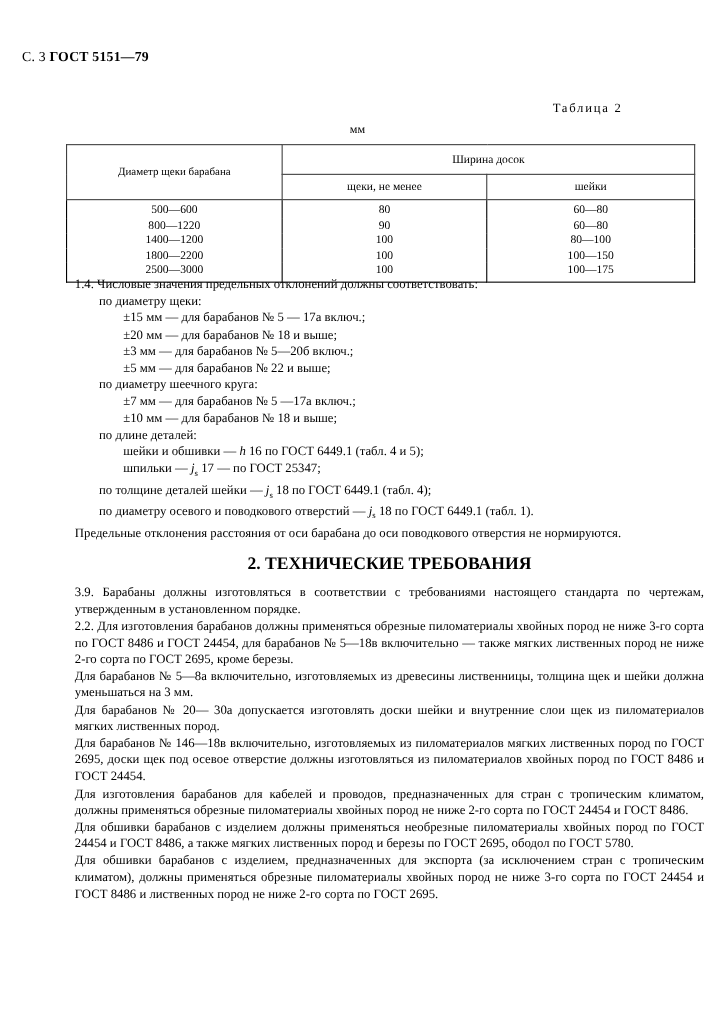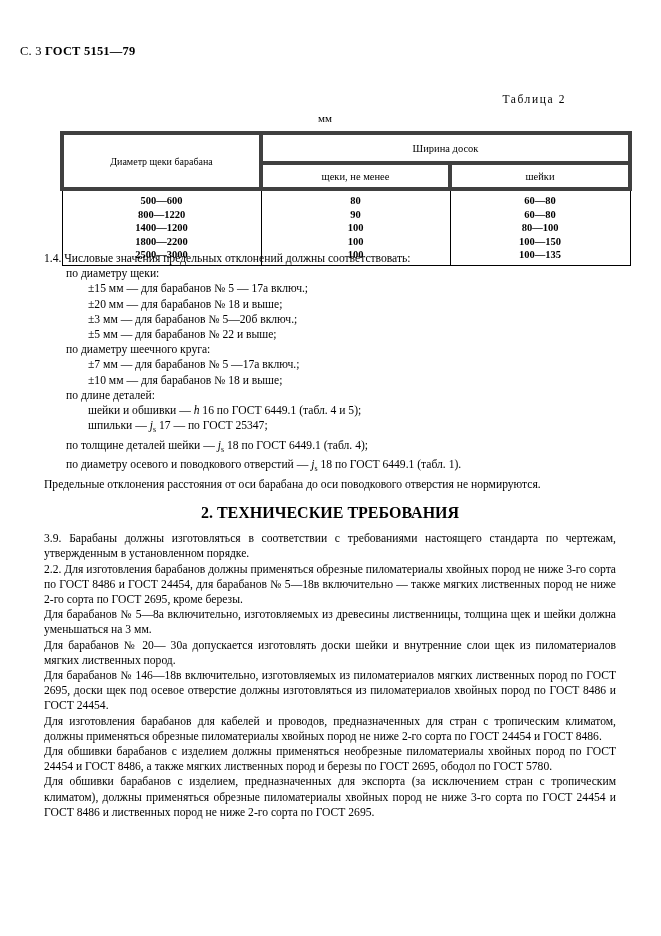--- a/index.html
+++ b/index.html
@@ -50,21 +50,21 @@
   }
   table.data {
     position: absolute;
     left: 60px;
     top: 131px;
     width: 572px;
     border-collapse: collapse;
     font-size: 10.5px;
   }
   table.data td, table.data th {
-    border: 4px solid #404040;
+    border: 1px solid #404040;
     padding: 0;
     text-align: center;
     font-weight: normal;
   }
   table.data th.col-left {
     width: 195px;
     font-size: 10px;
   }
   table.data .hdr-row1 td, table.data .hdr-row1 th {
     height: 26px;
@@ -72,35 +72,34 @@
   table.data .hdr-row2 td {
     height: 22px;
   }
   table.data tbody td {
     height: 13.5px;
     line-height: 13.5px;
     border-left: 1px solid #000;
     border-right: 1px solid #000;
     border-top: none;
     border-bottom: none;
-    font-weight: bold;
   }
   table.data tbody tr:first-child td {
     padding-top: 3px;
   }
   table.data tbody tr:last-child td {
     padding-bottom: 3px;
   }
   table.data tbody tr:last-child td {
     border-bottom: 1px solid #000;
     margin-left: 10px;
   }
   .body-text {
     position: absolute;
-    left: 44px;
+    left: 68px;
     top: 251px;
     width: 572px;
     font-size: 11.6px;
     line-height: 15.2px;
     text-align: justify;
   }
   .body-text p {
     margin: 0;
     text-indent: 0;
   }
@@ -169,21 +168,21 @@
         <td>80—100</td>
       </tr>
       <tr>
         <td>1800—2200</td>
         <td>100</td>
         <td>100—150</td>
       </tr>
       <tr>
         <td>2500—3000</td>
         <td>100</td>
-        <td>100—135</td>
+        <td>100—175</td>
       </tr>
     </tbody>
   </table>
 
   <div class="body-text">
 
     <p class="p-indent">1.4. Числовые значения предельных отклонений должны соответствовать:</p>
     <p class="p-indent2">по диаметру щеки:</p>
     <p class="p-indent3">±15 мм — для барабанов № 5 — 17а включ.;</p>
     <p class="p-indent3">±20 мм — для барабанов № 18 и выше;</p>

